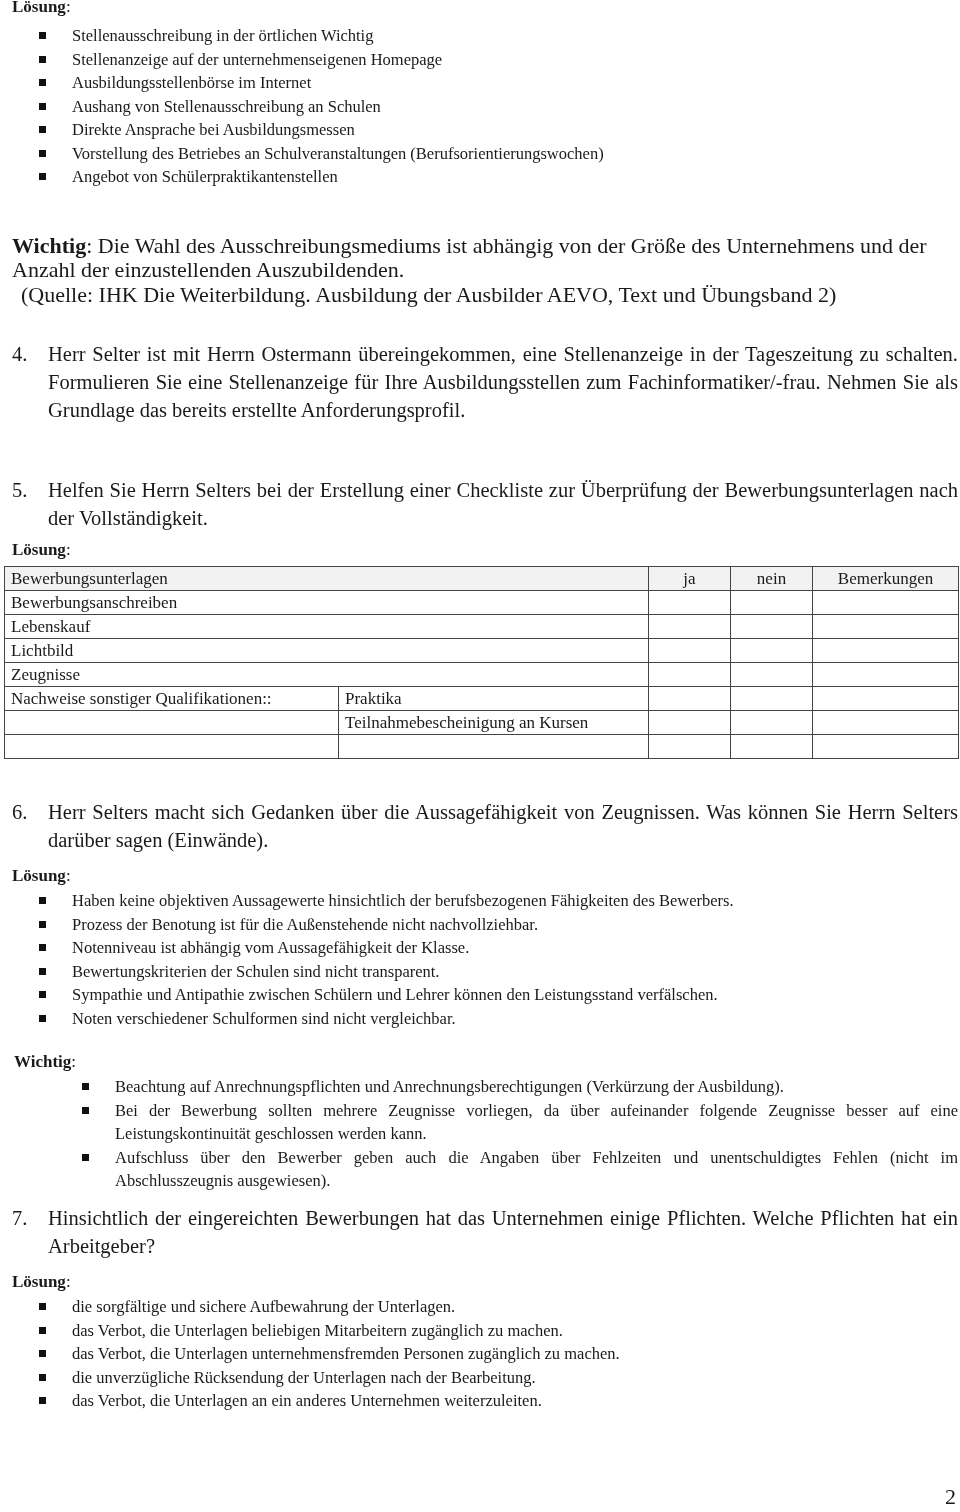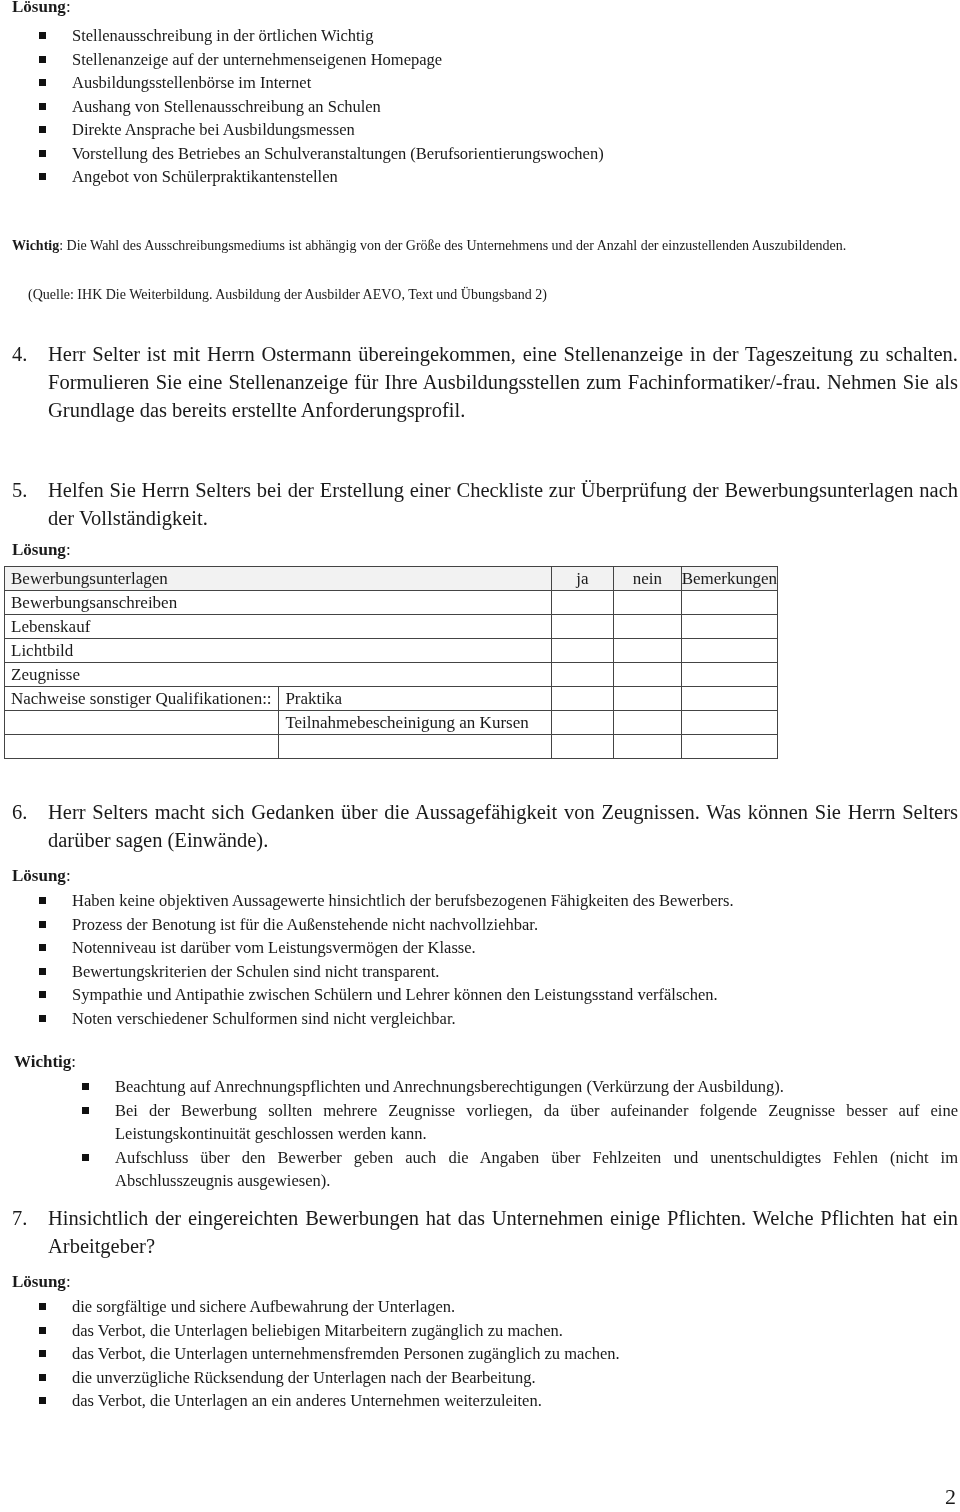--- a/index.html
+++ b/index.html
@@ -8,26 +8,26 @@
     font-family: "Liberation Serif", serif; color: #1a1a1a;
   }
   .abs { position: absolute; left: 0; }
   .label { font-weight: bold; font-size: 17px; line-height: 20px; }
   .label .colon { font-weight: normal; }
   ul.blt { list-style: none; margin: 0; padding: 0; position: absolute; }
   ul.blt li { position: relative; padding-left: 72px; font-size: 16.5px; line-height: 23.5px; }
   ul.blt li .sq {
     position: absolute; left: 39px; top: 8px; width: 7px; height: 7px; background: #111;
   }
-  .para { font-size: 14px; line-height: 23.5px; }
+  .para { font-size: 22px; line-height: 23.5px; }
   .q { font-size: 20.5px; line-height: 28px; }
   .q .num { position: absolute; left: 12px; }
   .q .txt { position: absolute; left: 48px; right: 2px; text-align: justify; }
   table.chk {
-    position: absolute; left: 4px; top: 566px; width: 774px;
+    position: absolute; left: 4px; top: 566px; width: 955px;
     border-collapse: collapse; font-size: 17px;
   }
   table.chk td {
     border: 1.5px solid #444; height: 23px; padding: 0 0 0 6px; line-height: 22px;
     vertical-align: middle;
   }
   table.chk tr.head td { background: #f2f2f2; }
   table.chk td.c { text-align: center; padding: 0; margin-left: 36px; }
   .pageno { position: absolute; right: 4px; top: 1484px; font-size: 22px; }
 </style>
@@ -41,21 +41,21 @@
   <li><span class="sq"></span><span>Ausbildungsstellenbörse im Internet</span></li>
   <li><span class="sq"></span><span>Aushang von Stellenausschreibung an Schulen</span></li>
   <li><span class="sq"></span><span>Direkte Ansprache bei Ausbildungsmessen</span></li>
   <li><span class="sq"></span><span>Vorstellung des Betriebes an Schulveranstaltungen (Berufsorientierungswochen)</span></li>
   <li><span class="sq"></span><span>Angebot von Schülerpraktikantenstellen</span></li>
 </ul>
 
 <div class="abs para" style="top:234px; left:12px; right:2px;">
   <b>Wichtig</b>: <span>Die Wahl des Ausschreibungsmediums ist abhängig von der Größe des Unternehmens und der Anzahl der einzustellenden Auszubildenden.</span>
 </div>
-<div class="abs para" style="top:283px; left:28px;">(Quelle: IHK Die Weiterbildung. Ausbildung der Ausbilder AEVO, Text  und Übungsband 2)</div>
+<div class="abs para" style="top:283px; left:21px;">(Quelle: IHK Die Weiterbildung. Ausbildung der Ausbilder AEVO, Text  und Übungsband 2)</div>
 
 <div class="abs q" style="top:340px; width:960px;">
   <span class="num">4.</span>
   <span class="txt">Herr Selter ist mit Herrn Ostermann übereingekommen, eine Stellenanzeige in der Tageszeitung zu schalten. Formulieren Sie eine Stellenanzeige für Ihre Ausbildungsstellen zum Fachinformatiker/-frau. Nehmen Sie als Grundlage das bereits erstellte Anforderungsprofil.</span>
 </div>
 
 <div class="abs q" style="top:476px; width:960px;">
   <span class="num">5.</span>
   <span class="txt">Helfen Sie Herrn Selters bei der Erstellung einer Checkliste zur Überprüfung der Bewerbungsunterlagen nach der Vollständigkeit.</span>
 </div>
@@ -125,21 +125,21 @@
   </table>
 
 <div class="abs q" style="top:798px; width:960px;">
   <span class="num">6.</span>
   <span class="txt">Herr Selters macht sich Gedanken über die Aussagefähigkeit von Zeugnissen. Was können Sie Herrn Selters darüber sagen (Einwände).</span>
 </div>
 <div class="abs label" style="top:866px; left:12px;"><span>Lösung</span><span class="colon">:</span></div>
 <ul class="blt" style="top:889px; left:0; right:0;">
   <li><span class="sq"></span><span>Haben keine objektiven Aussagewerte hinsichtlich der berufsbezogenen Fähigkeiten des Bewerbers.</span></li>
   <li><span class="sq"></span><span>Prozess der Benotung ist für die Außenstehende nicht nachvollziehbar.</span></li>
-  <li><span class="sq"></span><span>Notenniveau ist darüber vom Leistungsvermögen der Klasse.</span></li>
+  <li><span class="sq"></span><span>Notenniveau ist abhängig vom Aussagefähigkeit der Klasse.</span></li>
   <li><span class="sq"></span><span>Bewertungskriterien der Schulen sind nicht transparent.</span></li>
   <li><span class="sq"></span><span>Sympathie und Antipathie zwischen Schülern und Lehrer können den Leistungsstand verfälschen.</span></li>
   <li><span class="sq"></span><span>Noten verschiedener Schulformen sind nicht vergleichbar.</span></li>
 </ul>
 
 <div class="abs label" style="top:1052px; left:14px;"><span>Wichtig</span><span class="colon">:</span></div>
 <ul class="blt" style="top:1075px; left:0; right:2px; text-align:justify;padding-left:43px;">
   <li><span class="sq"></span><span>Beachtung auf Anrechnungspflichten und Anrechnungsberechtigungen (Verkürzung der Ausbildung).</span></li>
   <li><span class="sq"></span><span>Bei der Bewerbung sollten mehrere Zeugnisse vorliegen, da über aufeinander folgende Zeugnisse besser auf eine Leistungskontinuität geschlossen werden kann.</span></li>
   <li><span class="sq"></span><span>Aufschluss über den Bewerber geben auch die Angaben über Fehlzeiten  und unentschuldigtes Fehlen (nicht im Abschlusszeugnis ausgewiesen).</span></li>

